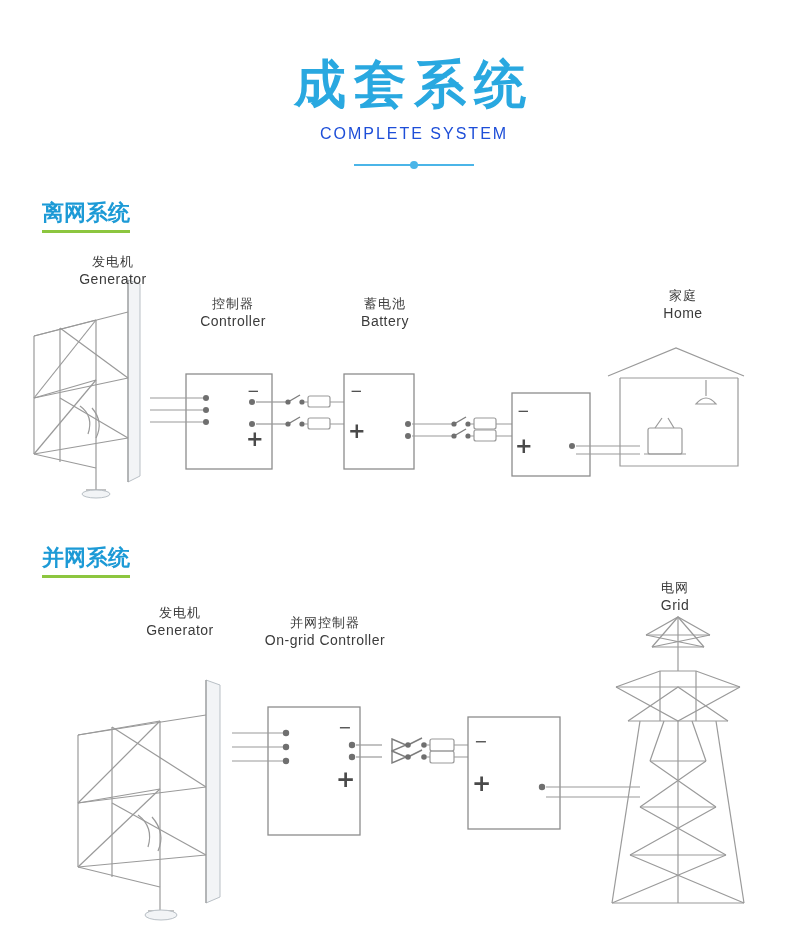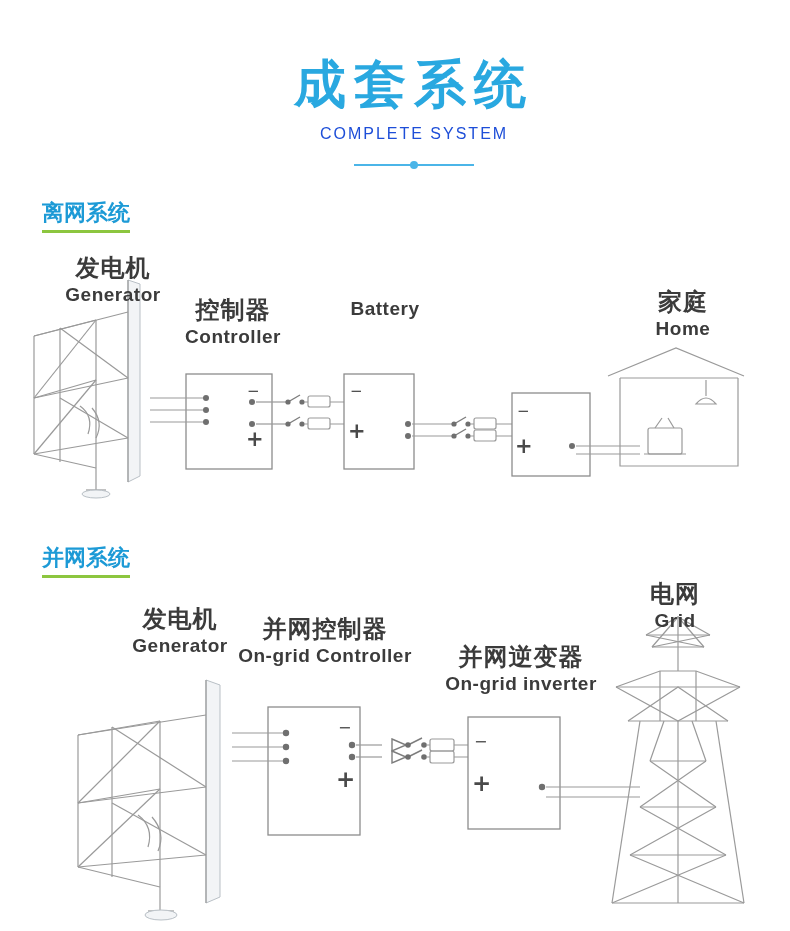--- a/index.html
+++ b/index.html
@@ -92,29 +92,29 @@
   #diagram-ongrid  { top: 575px; width: 790px; height: 350px; }
 
   .cap {
     position: absolute;
     text-align: center;
     line-height: 1.18;
     color: #3b3b3b;
   }
   .cap .cn {
     display: block;
-    font-size: 24px;
-    font-weight: bold;
+    font-size: 13px;
+    font-weight: normal;
     font-family: "DejaVu Sans", sans-serif;
     letter-spacing: 1px;
   }
   .cap .en {
     display: block;
-    font-size: 19px;
-    font-weight: bold;
+    font-size: 14px;
+    font-weight: normal;
     margin-top: 2px;
     letter-spacing: 0.5px;
   }
 
   svg { display: block; }
   .ln { fill: none; stroke: #9a9a9a; stroke-width: 1.2; }
   .ln-d { fill: none; stroke: #7d7d7d; stroke-width: 1.4; }
   .box { fill: #ffffff; stroke: #8d8d8d; stroke-width: 1.3; }
   .turb { fill: #f2f4f6; stroke: #b9c0c6; stroke-width: 1; }
   .dotk { fill: #6f6f6f; }
@@ -141,20 +141,21 @@
 
   <div class="cap" style="left:28px; top:16px; width:170px;">
     <span class="cn">发电机</span>
     <span class="en">Generator</span>
   </div>
   <div class="cap" style="left:148px; top:58px; width:170px;">
     <span class="cn">控制器</span>
     <span class="en">Controller</span>
   </div>
   <div class="cap" style="left:305px; top:58px; width:160px;">
+    <span class="cn">蓄电池</span>
     <span class="en">Battery</span>
   </div>
   <div class="cap" style="left:608px; top:50px; width:150px;">
     <span class="cn">家庭</span>
     <span class="en">Home</span>
   </div>
 
   <svg width="790" height="275" viewBox="0 0 790 275">
 
     <g>
@@ -261,24 +262,20 @@
 
 <div class="diagram" id="diagram-ongrid">
 
   <div class="cap" style="left:95px; top:30px; width:170px;">
     <span class="cn">发电机</span>
     <span class="en">Generator</span>
   </div>
   <div class="cap" style="left:225px; top:40px; width:200px;">
     <span class="cn">并网控制器</span>
     <span class="en">On-grid Controller</span>
-  </div>
-  <div class="cap" style="left:426px; top:68px; width:190px;">
-    <span class="cn">并网逆变器</span>
-    <span class="en">On-grid inverter</span>
   </div>
   <div class="cap" style="left:600px; top:5px; width:150px;">
     <span class="cn">电网</span>
     <span class="en">Grid</span>
   </div>
 
   <svg width="790" height="350" viewBox="0 0 790 350">
 
     <g>
       <path class="turb" d="M206 105 L220 110 L220 322 L206 328 Z"></path>

